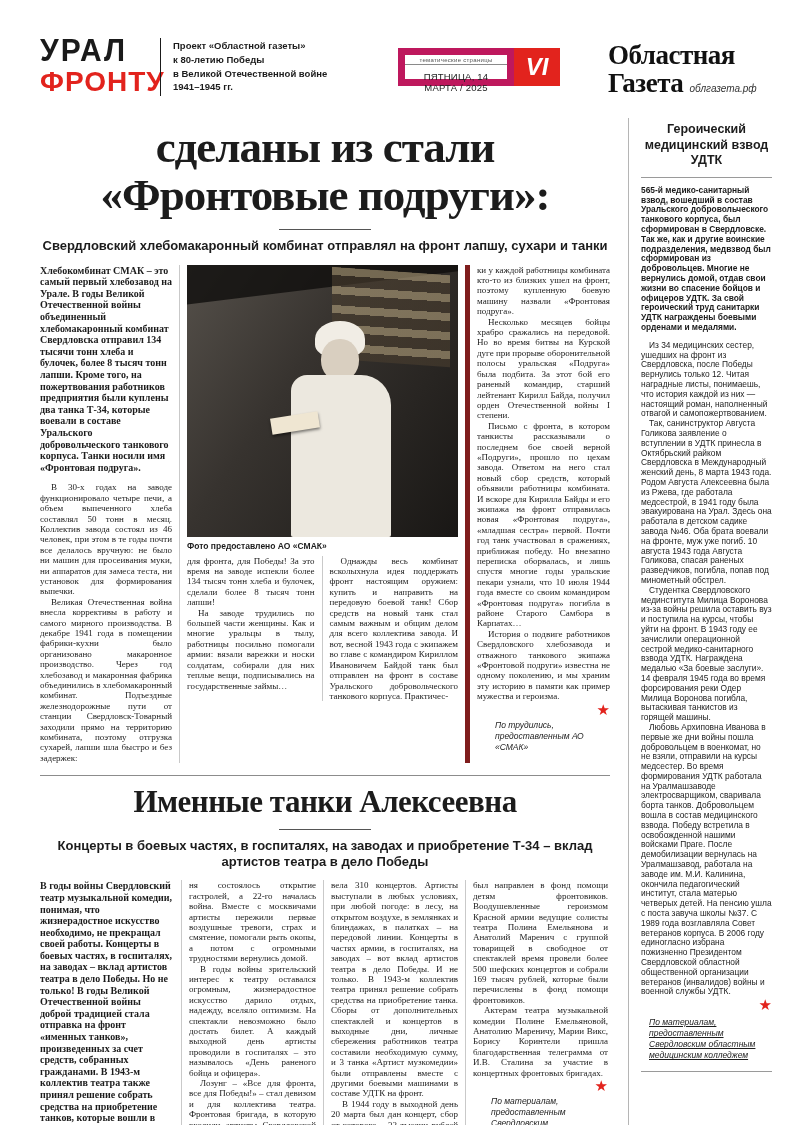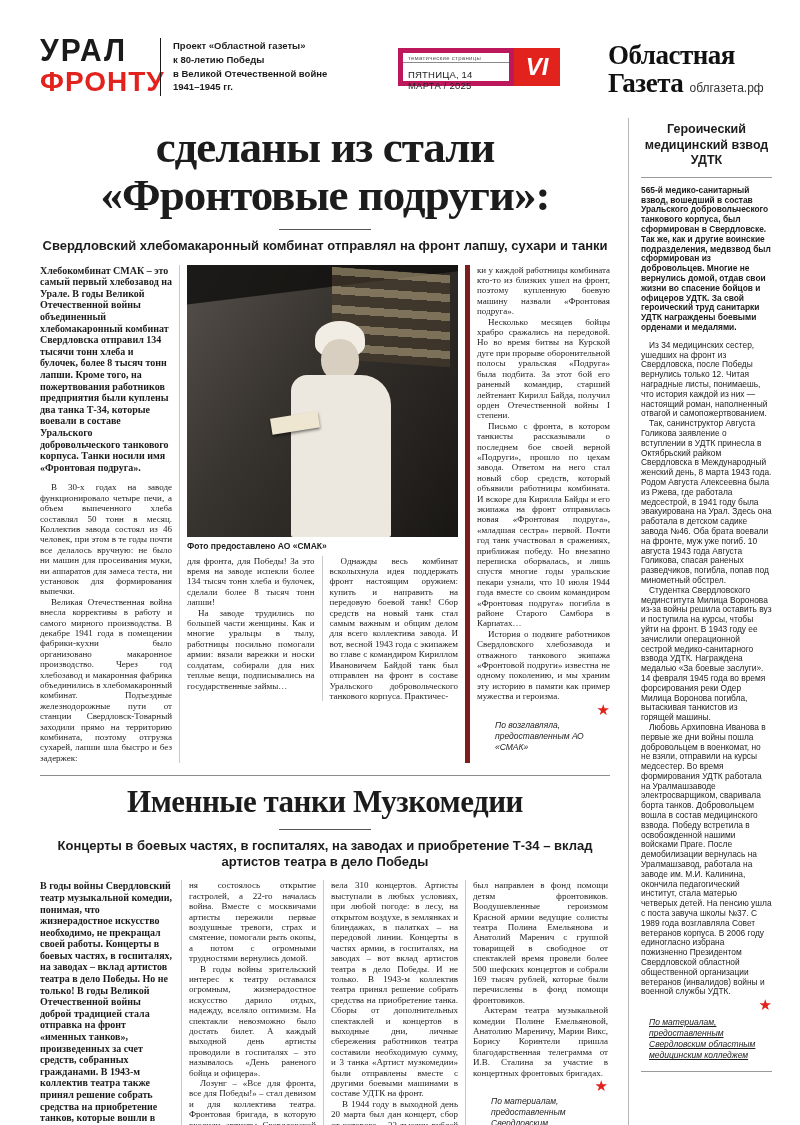--- a/index.html
+++ b/index.html
@@ -10,28 +10,28 @@
     font-family:"Liberation Serif","DejaVu Serif",serif; color:#1c1c1c;
   }
   
   .hdr { display:flex; align-items:flex-start; height:72px; margin-bottom:10px; }
   .logo { width:118px; line-height:1; font-family:"Liberation Sans","DejaVu Sans",sans-serif; font-weight:bold; }
   .logo .l1 { font-size:30px; letter-spacing:2px; color:#1a1a1a; transform:scaleY(1.05); }
   .logo .l2 { font-size:28px; letter-spacing:1px; color:#e2231d; margin-top:2px; }
   .hdr-div { width:1px; background:#1a1a1a; height:58px; margin:2px 12px 0 2px; }
   .project { font-family:"Liberation Sans","DejaVu Sans",sans-serif; font-weight:bold; font-size:9.5px; line-height:1.45; padding-top:3px; width:185px; }
   .datebox { display:flex; margin-left:40px; margin-top:12px; height:38px; }
-  .datebox-left { border:5px solid #be185d; width:116px; background:#fff; }
+  .datebox-left { border:7px solid #be185d; width:116px; background:#fff;text-align:center; }
   .datebox .tag { font-family:"Liberation Sans",sans-serif; font-size:6px; color:#555; padding:2px 5px 1px 5px; border-bottom:1px solid #8a8a8a; letter-spacing:.3px; }
   .datebox .date { font-family:"Liberation Sans",sans-serif; font-size:9.5px; padding:6px 5px; color:#222; letter-spacing:.2px; }
   .pagenum { width:46px; background:#e2231d; color:#ffffff; font-family:"Liberation Sans",sans-serif;
              font-weight:bold; font-style:italic; font-size:24px; display:flex; align-items:center; justify-content:center; }
   .masthead { margin-left:48px; margin-top:6px; line-height:1.02; }
   .masthead .m1,.masthead .m2 { font-size:27px; font-weight:bold; color:#111; letter-spacing:-.5px; }
-  .masthead .site { font-size:12px; font-weight:normal; font-family:"Liberation Sans",sans-serif; color:#333; letter-spacing:0; }
+  .masthead .site { font-size:10px; font-style:italic; font-weight:normal; font-family:"Liberation Sans",sans-serif; color:#333; letter-spacing:0; }
   
   .content { display:flex; }
   .main { width:570px; }
   .aside { width:146px; border-left:1px solid #b5b5b5; margin-left:18px; padding-left:12px; padding-right:2px; }
   
   .a1-title { text-align:center; font-size:45px; line-height:1.06; font-weight:bold; letter-spacing:-1px; margin-top:6px; }
   .rule-short { width:92px; height:1px; background:#555; margin:10px auto 8px auto; }
   .a-subtitle { text-align:center; font-family:"Liberation Sans","DejaVu Sans",sans-serif; font-weight:bold; font-size:13px; line-height:1.25; margin-bottom:10px; }
   .cols { display:flex; }
   .col { font-size:9px; line-height:10.4px; text-align:justify; }
@@ -144,29 +144,29 @@
               </div>
             </div>
           </div>
 
           <div class="col c4">
             <p>ки у каждой работницы комбината кто-то из близких ушел на фронт, поэтому купленную боевую машину назвали «Фронтовая подруга».</p>
             <p class="ind">Несколько месяцев бойцы храбро сражались на передовой. Но во время битвы на Курской дуге при прорыве оборонительной полосы уральская «Подруга» была подбита. За этот бой его раненый командир, старший лейтенант Кирилл Байда, получил орден Отечественной войны I степени.</p>
             <p class="ind">Письмо с фронта, в котором танкисты рассказывали о последнем бое своей верной «Подруги», прошло по цехам завода. Ответом на него стал новый сбор средств, который объявили работницы комбината. И вскоре для Кирилла Байды и его экипажа на фронт отправилась новая «Фронтовая подруга», «младшая сестра» первой. Почти год танк участвовал в сражениях, приближая победу. Но внезапно переписка оборвалась, и лишь спустя многие годы уральские пекари узнали, что 10 июля 1944 года вместе со своим командиром «Фронтовая подруга» погибла в районе Старого Самбора в Карпатах…</p>
             <p class="ind">История о подвиге работников Свердловского хлебозавода и отважного танкового экипажа «Фронтовой подруги» известна не одному поколению, и мы храним эту историю в памяти как пример мужества и героизма.</p>
             <span class="star">★</span>
-            <div class="credit">По возглавляла, предоставленным АО «СМАК»</div>
+            <div class="credit">По трудились, предоставленным АО «СМАК»</div>
           </div>
         </div>
 
         <div class="a-divider"></div>
       </div>
 
       <div class="a2">
-        <div class="a2-title">Именные танки Музкомедии</div>
+        <div class="a2-title">Именные танки Алексеевна</div>
         <div class="rule-short"></div>
         <div class="a-subtitle">Концерты в боевых частях, в госпиталях, на заводах и приобретение Т-34 – вклад артистов театра в дело Победы</div>
 
         <div class="cols">
           <div class="col c">
             <p class="lead">В годы войны Свердловский театр музыкальной комедии, понимая, что жизнерадостное искусство необходимо, не прекращал своей работы. Концерты в боевых частях, в госпиталях, на заводах – вклад артистов театра в дело Победы. Но не только! В годы Великой Отечественной войны доброй традицией стала отправка на фронт «именных танков», произведенных за счет средств, собранных гражданами. В 1943-м коллектив театра также принял решение собрать средства на приобретение танков, которые вошли в состав Уральского добровольческого танкового корпуса.</p>
 
           </div>
           <div class="col c">
             <p>ня состоялось открытие гастролей, а 22-го началась война. Вместе с москвичами артисты пережили первые воздушные тревоги, страх и смятение, помогали рыть окопы, а потом с огромными трудностями вернулись домой.</p>

